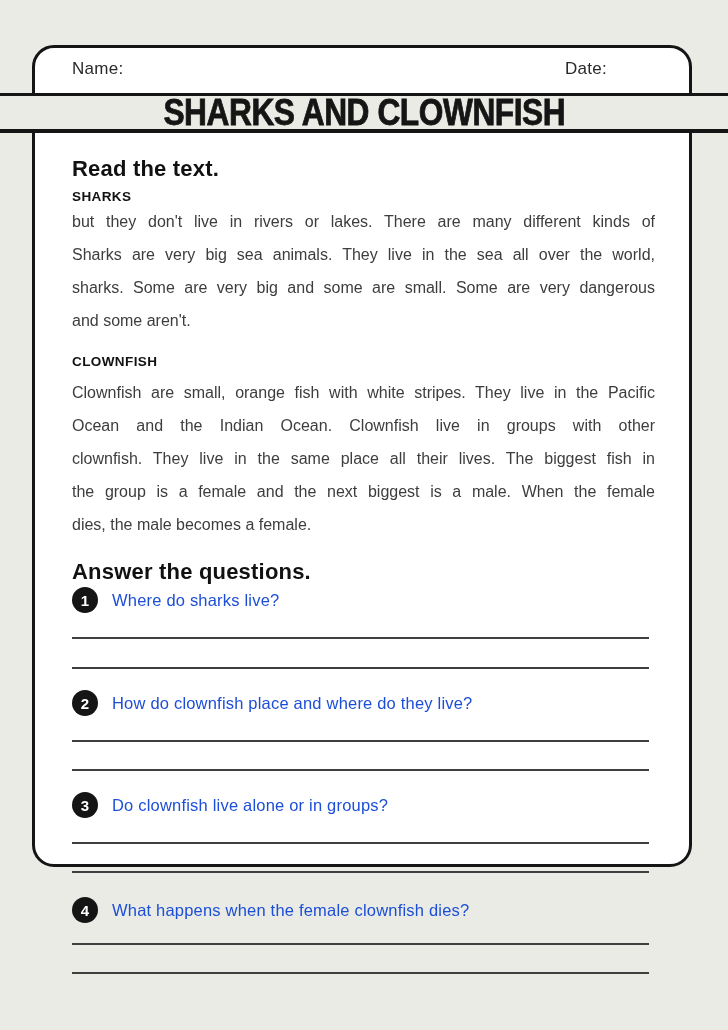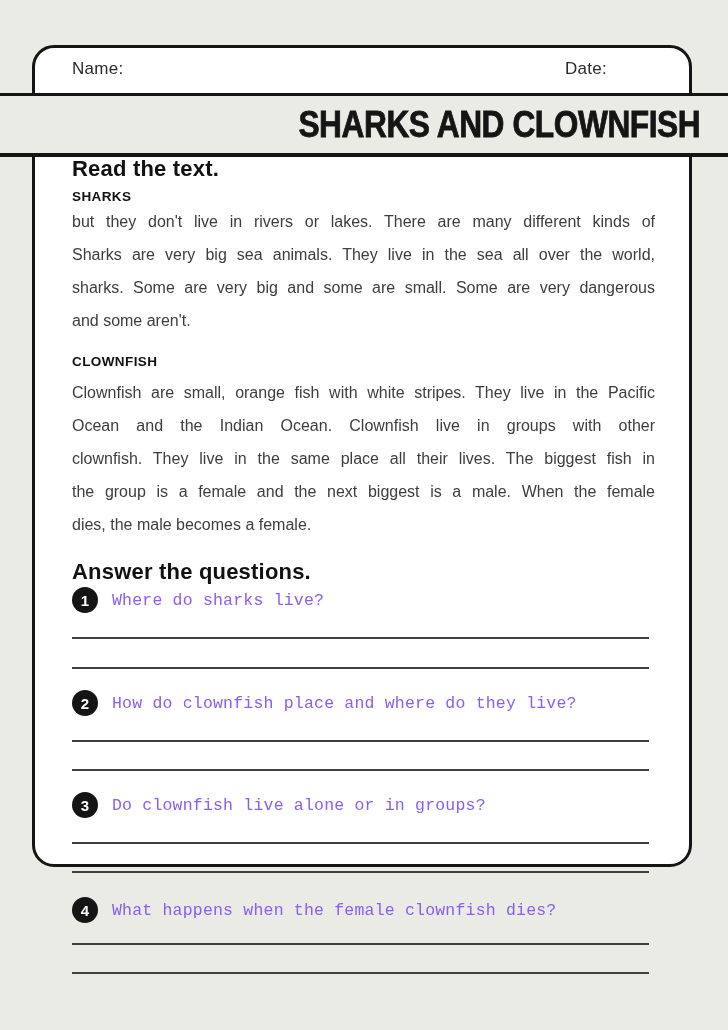--- a/index.html
+++ b/index.html
@@ -25,25 +25,25 @@
     font-size: 17px;
     color: #2a2a2a;
     letter-spacing: 0.3px;
   }
   .name-label { left: 37px; }
   .date-label { left: 504px; margin-left: 26px; }
 
   .title-band {
     position: absolute;
     left: 0; top: 93px;
-    width: 728px; height: 64px;
+    width: 728px; height: 40px;
     background: #e9ebe4;
     border-top: 3px solid #151515;
     border-bottom: 4px solid #151515;
-    display: flex; align-items: center; justify-content: flex-end;
+    display: flex; align-items: center; justify-content: center;
     z-index: 2;
   }
   .title-band h1 {
     font-size: 36px;
     font-weight: 700;
     color: #151515;
     letter-spacing: -0.5px;
     transform: scaleX(0.88);
     transform-origin: center;
     white-space: nowrap;
@@ -82,21 +82,21 @@
     display: flex; align-items: center; gap: 14px;
     height: 26px;
   }
   .q-badge {
     width: 26px; height: 26px;
     background: #151515; border-radius: 50%;
     color: #ffffff; font-size: 15px; font-weight: 700;
     display: flex; align-items: center; justify-content: center;
     flex: 0 0 26px;
   }
-  .q-text { font-size: 16.5px; color: #8b5cf6; letter-spacing: 0.2px; font-family: Liberation Mono, monospace; }
+  .q-text { font-size: 16.5px; color: #1d4ed8; letter-spacing: 0.2px; }
   .q1-row { top: 539px; }
   .q2-row { top: 642px; }
   .q3-row { top: 744px; }
   .q4-row { top: 849px; }
 
   .answer-line {
     position: absolute; left: 37px;
     width: 577px; height: 0;
     border-top: 2px solid #3f3f3f;
   }

